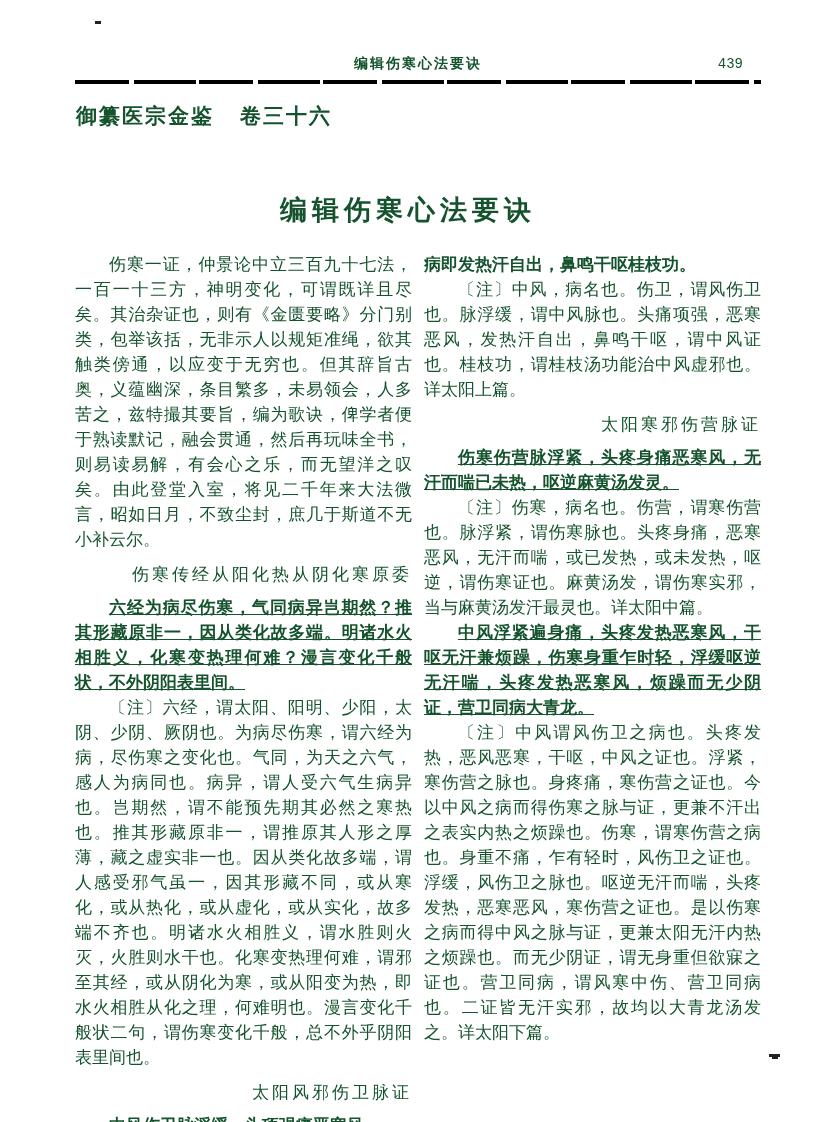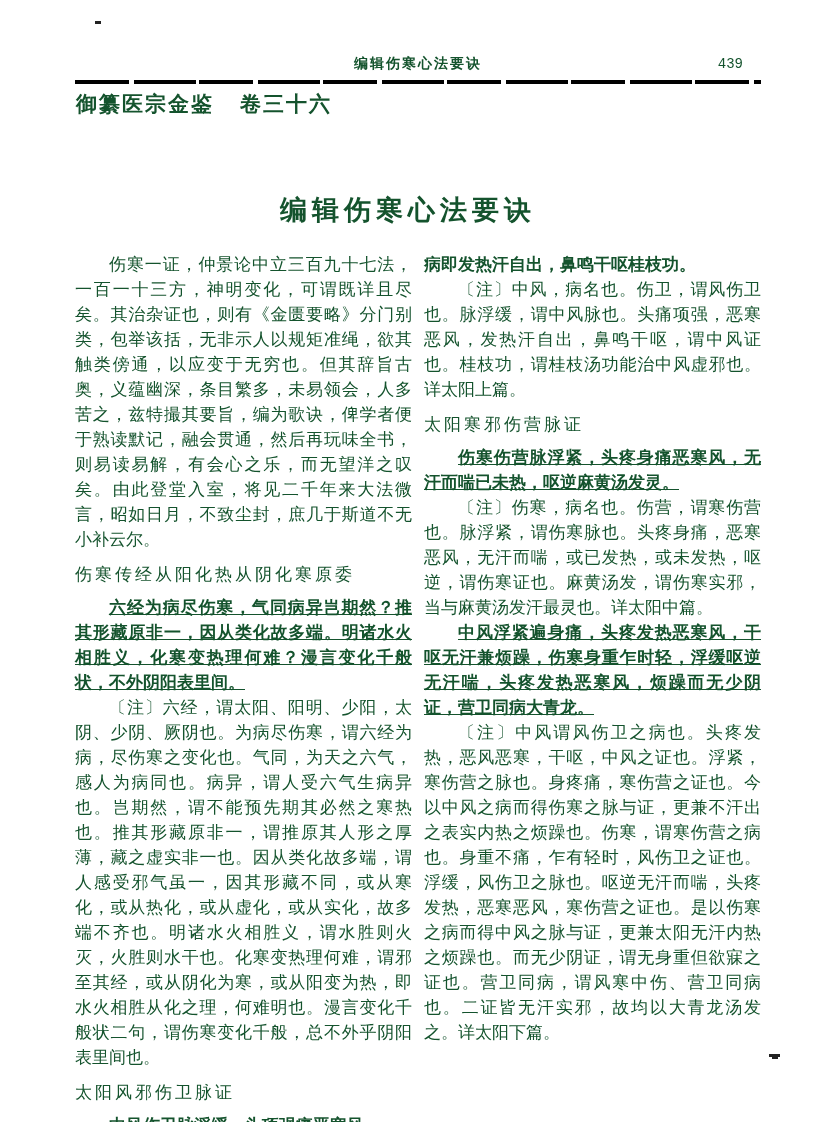--- a/index.html
+++ b/index.html
@@ -20,21 +20,21 @@
   }
   .page-num{
     position:absolute;right:18px;top:1px;
     font-size:14px;font-family:Liberation Mono, monospace;
   }
   .header-rule{
     position:absolute;top:80px;left:75px;width:686px;height:4px;
     background:repeating-linear-gradient(90deg,#000 0 54px,transparent 54px 59px,#000 59px 121px,transparent 121px 124px);
   }
   .book-line{
-    position:absolute;top:90px;left:76px;
+    position:absolute;top:102px;left:76px;
     font-size:21px;font-weight:bold;letter-spacing:2px;
     white-space:nowrap;
   }
   .book-line .vol{margin-left:26px;}
   
   .main-title{
     position:absolute;top:192px;left:0;width:816px;
     text-align:center;
     font-size:27px;font-weight:bold;letter-spacing:5px;
   }
@@ -47,21 +47,21 @@
     width:337px;
     font-size:17px;line-height:25px;
     text-align:justify;text-justify:inter-character;
   }
   .para{margin:0;text-indent:2em;}
   .verse{margin:0;text-indent:2em;font-weight:bold;text-decoration:underline;}
   .verse-cont{margin:0;text-indent:0;font-weight:bold;}
   .note{margin:0;text-indent:2em;}
   .sec-heading{
     margin:10px 0 8px;
-    text-align:left;text-indent:0;
+    text-align:right;text-indent:0;
     font-weight:normal;letter-spacing:3px;
     font-size:17px;
   }
   
   .speck{position:absolute;background:#222;}
   .speck-a{top:21px;left:95px;width:6px;height:3px;}
   .speck-b{top:1054px;left:769px;width:11px;height:3px;}
   .speck-c{top:1056px;left:772px;width:6px;height:3px;}
 </style>
 </head>

